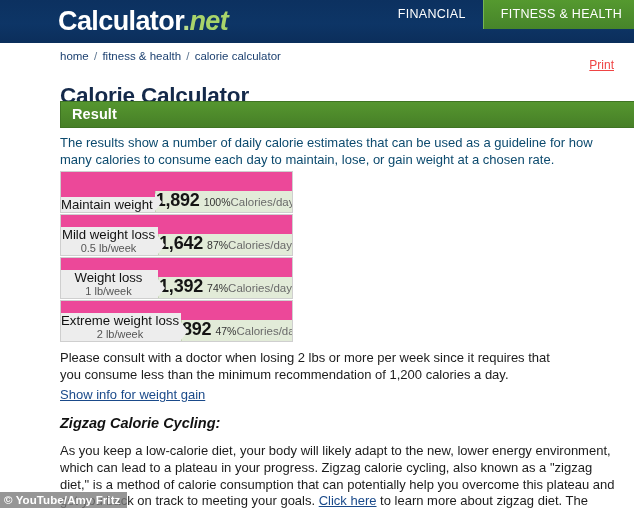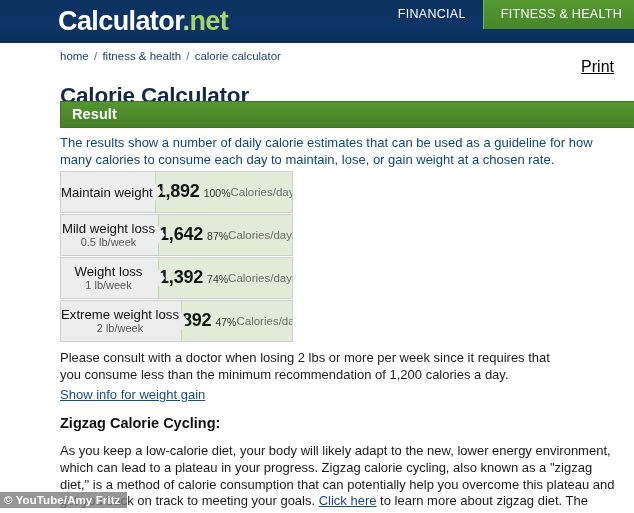--- a/index.html
+++ b/index.html
@@ -29,21 +29,21 @@
     position: absolute;
     left: 58px; top: 6px;
     font-size: 27px;
     font-weight: bold;
     letter-spacing: -0.6px;
     line-height: 30px;
     white-space: nowrap;
   }
   .logo .lg-white { color: #ffffff; }
   .logo .lg-dot { color: #b9dd8c; }
-  .logo .lg-green { color: #a8d46a; }
+  .logo .lg-green { color: #a8d46a; font-style: italic; }
 
   .nav {
     position: absolute;
     right: 0; top: 0;
     height: 43px;
     display: flex;
     align-items: stretch;
   }
   .nav-item {
     display: flex;
@@ -78,22 +78,22 @@
     font-size: 11.5px;
     color: #1a3a63;
     white-space: nowrap;
   }
   .breadcrumb .crumb { color: #1c4070; }
   .breadcrumb .sep { color: #5a738f; margin: 0 2px; }
 
   .print-link {
     position: absolute;
     right: 20px; top: 15px;
-    font-size: 16px;
-    color: #000000;
+    font-size: 12px;
+    color: #ef4444;
     text-decoration: underline;
   }
 
   .page-title {
     position: absolute;
     left: 60px; top: 25px;
     font-size: 22.5px;
     font-weight: bold;
     color: #14294a;
     letter-spacing: -0.2px;
@@ -132,22 +132,23 @@
     position: absolute;
     left: 60px; top: 128px;
     width: 233px;
   }
   .res-row {
     position: relative;
     display: flex;
     height: 42px;
     margin-bottom: 1px;
     border: 1px solid #cfcfcf;
-    background: #b91c1c;
+    background: #ec4899;
     overflow: hidden;
+    align-items: flex-end;
   }
   .res-label {
     width: 147px;
     display: flex;
     flex-direction: column;
     align-items: center;
     justify-content: center;
     background: #ededed;
     padding-right: 2px;
   }
@@ -225,20 +226,21 @@
     white-space: nowrap;
   }
 
   .section-title {
     position: absolute;
     left: 60px; top: 372px;
     font-size: 14.5px;
     font-weight: bold;
     color: #111111;
     white-space: nowrap;
+    font-style: italic;
   }
   .zig-para {
     position: absolute;
     left: 60px; top: 400px;
     width: 564px;
     font-size: 13px;
     line-height: 16.8px;
     color: #1c1c1c;
   }
   .zig-para a {

